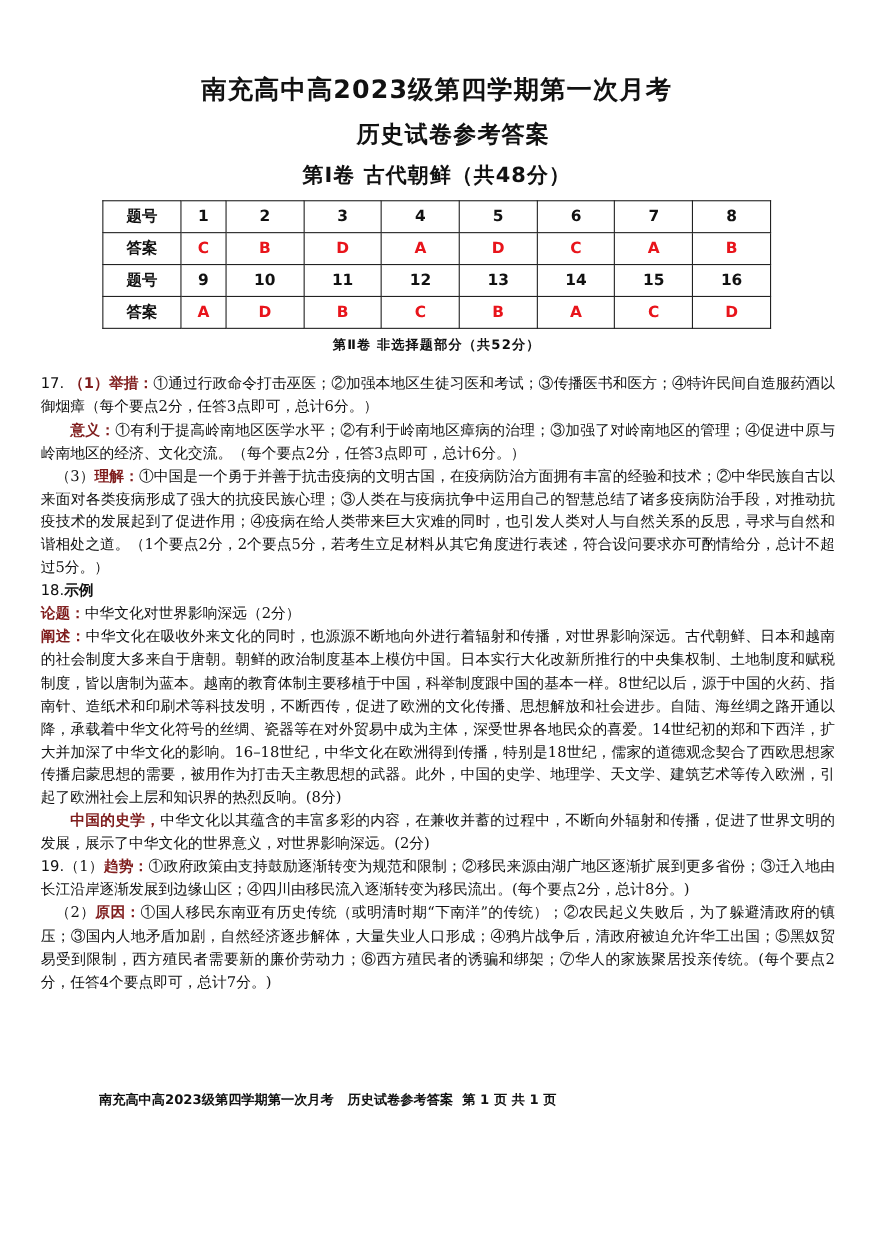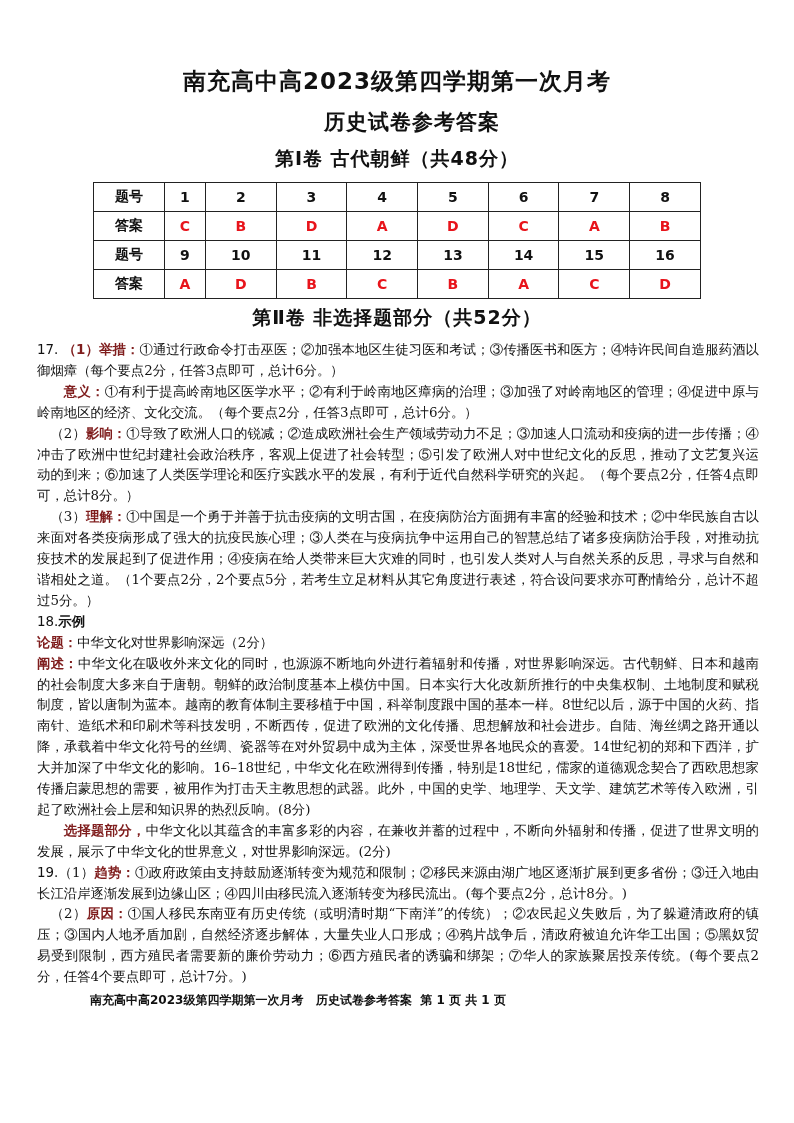--- a/index.html
+++ b/index.html
@@ -25,21 +25,21 @@
     border-collapse: collapse;
     font-family: "DejaVu Sans", sans-serif; font-weight: bold; font-size: 14px;
   }
   table.answers td {
     border: 1px solid #222; height: 28px; text-align: center; padding: 0;
   }
   table.answers td.rowhead { width: 70px; }
   table.answers td.ans { color: #e8141b; }
   .section2 {
     position: absolute; top: 305px; left: 0; width: 794px; text-align: center;
-    font-family: "DejaVu Sans", sans-serif; font-weight: bold; font-size: 19px; letter-spacing: 1px;
+    font-family: "DejaVu Sans", sans-serif; font-weight: bold; font-size: 12px; letter-spacing: 1px;
   }
   .content {
     position: absolute; top: 340px; left: 37px; width: 722px;
     font-size: 13.4px; line-height: 20.9px; text-align: justify;
   }
   .content p { margin: 0; }
   .indent { text-indent: 2em; }
   .indent1 { text-indent: 1em; }
   .kw { color: #7f1d1d; font-weight: bold; font-family: "DejaVu Sans", sans-serif; }
   .num { font-family: "DejaVu Sans", sans-serif; }
@@ -110,37 +110,34 @@
 <div class="content">
 
   <p>
     <span class="num">17.</span>
     <span class="kw">（1）举措：</span><span>①通过行政命令打击巫医；②加强本地区生徒习医和考试；③传播医书和医方；④特许民间自造服药酒以御烟瘴（每个要点2分，任答3点即可，总计6分。）</span>
   </p>
   <p class="indent">
     <span class="kw">意义：</span><span>①有利于提高岭南地区医学水平；②有利于岭南地区瘴病的治理；③加强了对岭南地区的管理；④促进中原与岭南地区的经济、文化交流。（每个要点2分，任答3点即可，总计6分。）</span>
   </p>
   <p class="indent1">
-    <span>（2）</span><span class="kw">影响：</span><span>①导致了欧洲人口的锐减；②造成欧洲社会生产领域劳动力不足；③加速人口流动和疫病的进一步传播；④冲击了欧洲中世纪封建社会政治秩序，客观上促进了社会转型；⑤引发了欧洲人对中世纪文化的反思，推动了文艺复兴运动的到来；⑥加速了人类医学理论和医疗实践水平的发展，有利于近代自然科学研究的兴起。（每个要点2分，任答4点即可，总计8分。）</span>
-  </p>
-  <p class="indent1">
     <span>（3）</span><span class="kw">理解：</span><span>①中国是一个勇于并善于抗击疫病的文明古国，在疫病防治方面拥有丰富的经验和技术；②中华民族自古以来面对各类疫病形成了强大的抗疫民族心理；③人类在与疫病抗争中运用自己的智慧总结了诸多疫病防治手段，对推动抗疫技术的发展起到了促进作用；④疫病在给人类带来巨大灾难的同时，也引发人类对人与自然关系的反思，寻求与自然和谐相处之道。（1个要点2分，2个要点5分，若考生立足材料从其它角度进行表述，符合设问要求亦可酌情给分，总计不超过5分。）</span>
   </p>
 
   <p>
     <span class="num">18.</span><span class="bold">示例</span>
   </p>
   <p>
     <span class="kw">论题：</span><span>中华文化对世界影响深远（2分）</span>
   </p>
   <p>
     <span class="kw">阐述：</span><span>中华文化在吸收外来文化的同时，也源源不断地向外进行着辐射和传播，对世界影响深远。古代朝鲜、日本和越南的社会制度大多来自于唐朝。朝鲜的政治制度基本上模仿中国。日本实行大化改新所推行的中央集权制、土地制度和赋税制度，皆以唐制为蓝本。越南的教育体制主要移植于中国，科举制度跟中国的基本一样。8世纪以后，源于中国的火药、指南针、造纸术和印刷术等科技发明，不断西传，促进了欧洲的文化传播、思想解放和社会进步。自陆、海丝绸之路开通以降，承载着中华文化符号的丝绸、瓷器等在对外贸易中成为主体，深受世界各地民众的喜爱。14世纪初的郑和下西洋，扩大并加深了中华文化的影响。16–18世纪，中华文化在欧洲得到传播，特别是18世纪，儒家的道德观念契合了西欧思想家传播启蒙思想的需要，被用作为打击天主教思想的武器。此外，中国的史学、地理学、天文学、建筑艺术等传入欧洲，引起了欧洲社会上层和知识界的热烈反响。(8分)</span>
   </p>
   <p class="indent">
-    <span class="kw">选择题部分，</span><span>中华文化以其蕴含的丰富多彩的内容，在兼收并蓄的过程中，不断向外辐射和传播，促进了世界文明的发展，展示了中华文化的世界意义，对世界影响深远。(2分)</span>
+    <span class="kw">中国的史学，</span><span>中华文化以其蕴含的丰富多彩的内容，在兼收并蓄的过程中，不断向外辐射和传播，促进了世界文明的发展，展示了中华文化的世界意义，对世界影响深远。(2分)</span>
   </p>
 
   <p>
     <span class="num">19.</span><span>（1）</span><span class="kw">趋势：</span><span>①政府政策由支持鼓励逐渐转变为规范和限制；②移民来源由湖广地区逐渐扩展到更多省份；③迁入地由长江沿岸逐渐发展到边缘山区；④四川由移民流入逐渐转变为移民流出。(每个要点2分，总计8分。)</span>
   </p>
   <p class="indent1">
     <span>（2）</span><span class="kw">原因：</span><span>①国人移民东南亚有历史传统（或明清时期“下南洋”的传统）；②农民起义失败后，为了躲避清政府的镇压；③国内人地矛盾加剧，自然经济逐步解体，大量失业人口形成；④鸦片战争后，清政府被迫允许华工出国；⑤黑奴贸易受到限制，西方殖民者需要新的廉价劳动力；⑥西方殖民者的诱骗和绑架；⑦华人的家族聚居投亲传统。(每个要点2分，任答4个要点即可，总计7分。)</span>
   </p>
 </div>
 

